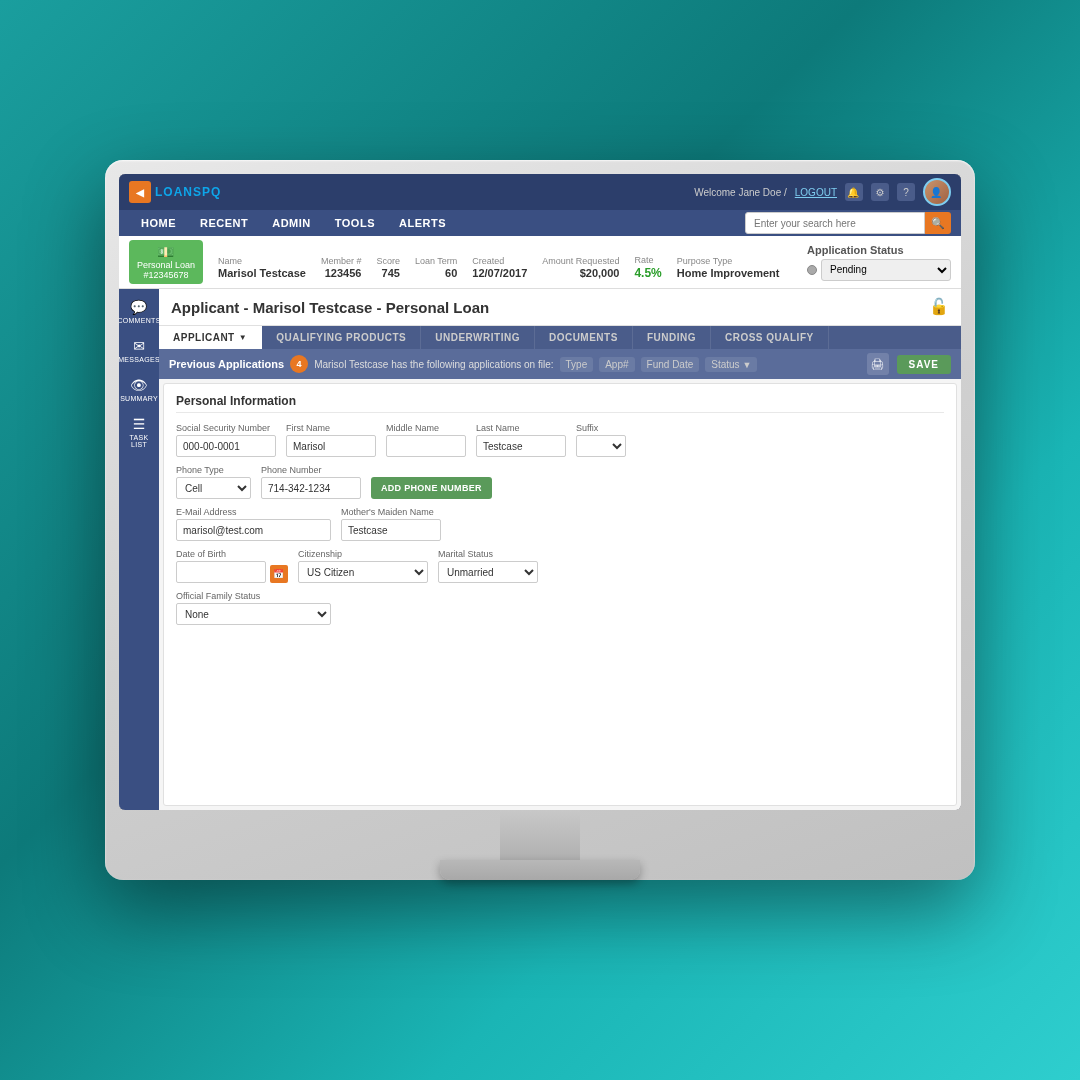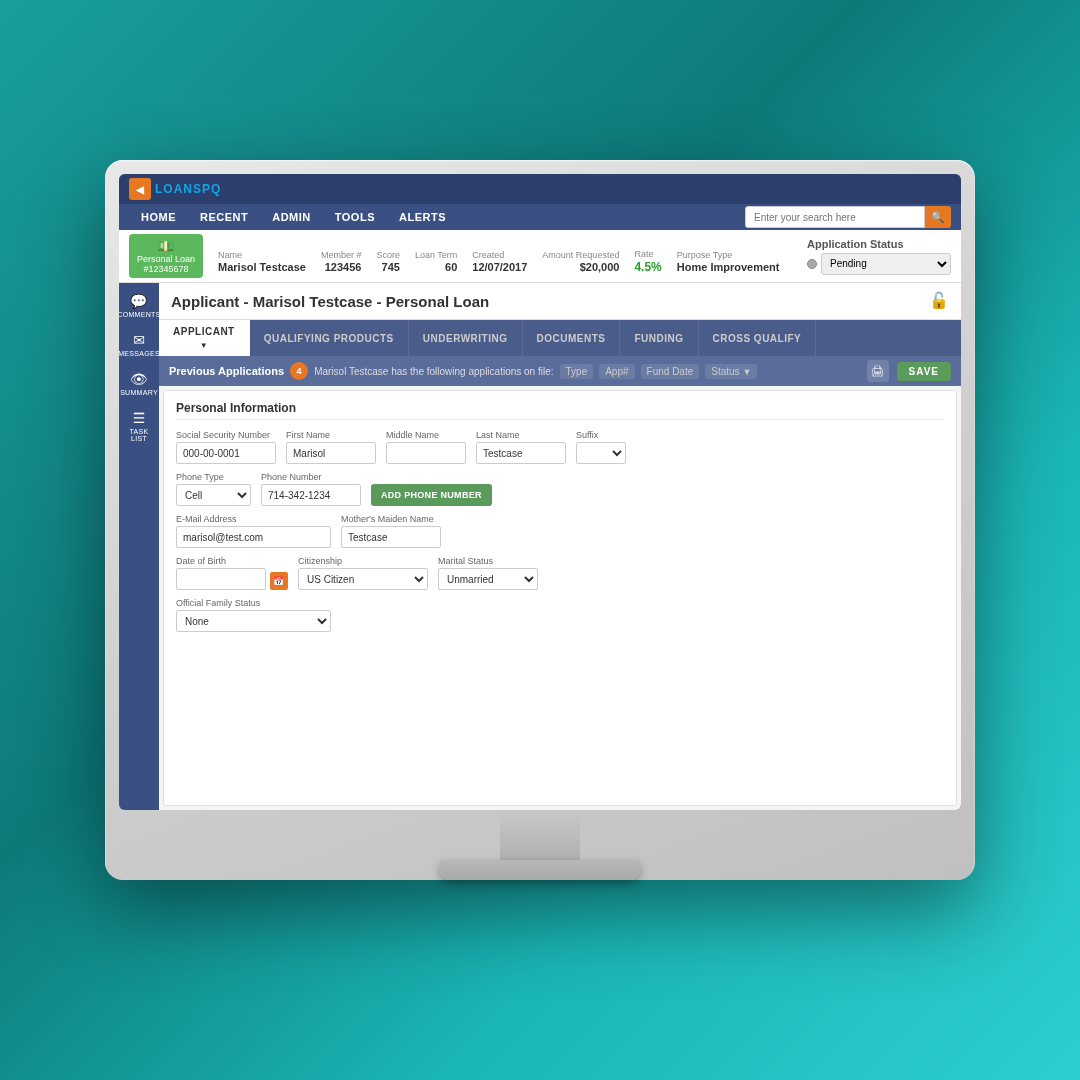--- a/index.html
+++ b/index.html
@@ -205,21 +205,21 @@
       display: flex; background: #4a5c8a;
     }
     .tab {
       padding: 6px 14px;
       color: #ccc; font-size: 10px; font-weight: bold;
       cursor: pointer; letter-spacing: 0.5px;
       border-right: 1px solid rgba(255,255,255,0.1);
       display: flex; align-items: center; gap: 4px;
     }
     .tab.active {
-      background: white; color: #333; flex-direction: column;
+      background: white; color: #333;
     }
     .tab-dropdown { font-size: 8px; }
 
     
     .toolbar {
       background: #5a6c9a;
       display: flex; align-items: center; justify-content: space-between;
       padding: 4px 10px;
     }
     .prev-apps-info {
@@ -317,20 +317,28 @@
 
 <div class="monitor-outer">
   <div class="monitor-screen-bezel">
 
     <div class="app">
 
       <div class="top-bar">
         <div class="logo-area">
           <div class="logo-icon">◀</div>
           <span class="logo-text">LOANSPQ</span>
+        </div>
+        <div class="top-bar-right">
+          <span class="welcome-text">Welcome Jane Doe /</span>
+          <span class="logout-link">LOGOUT</span>
+          <div class="top-icon">🔔</div>
+          <div class="top-icon">⚙</div>
+          <div class="top-icon">?</div>
+          <div class="avatar">👤</div>
         </div>
       </div>
 
       <div class="nav-bar">
         <div class="nav-item">HOME</div>
         <div class="nav-item">RECENT</div>
         <div class="nav-item">ADMIN</div>
         <div class="nav-item">TOOLS</div>
         <div class="nav-item">ALERTS</div>
         <div class="search-bar">

